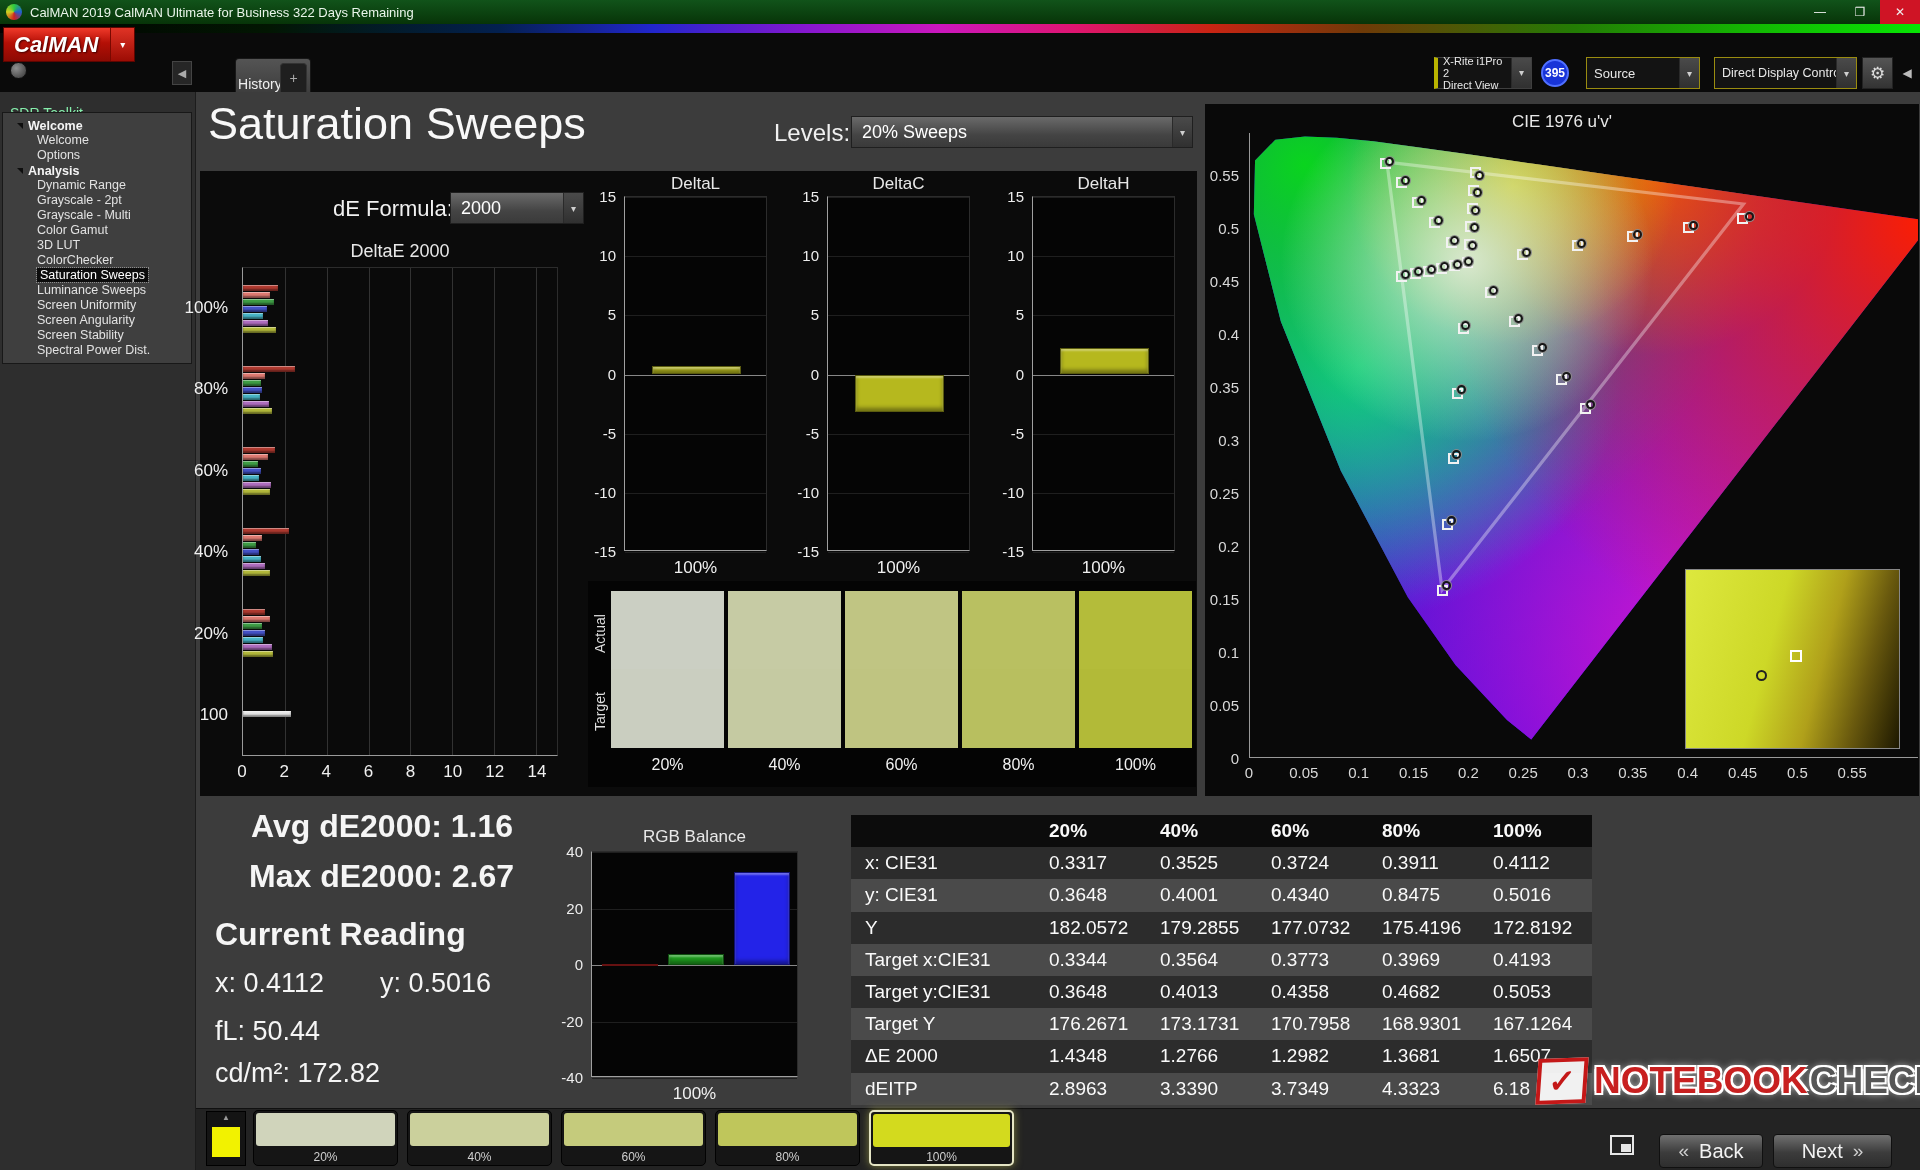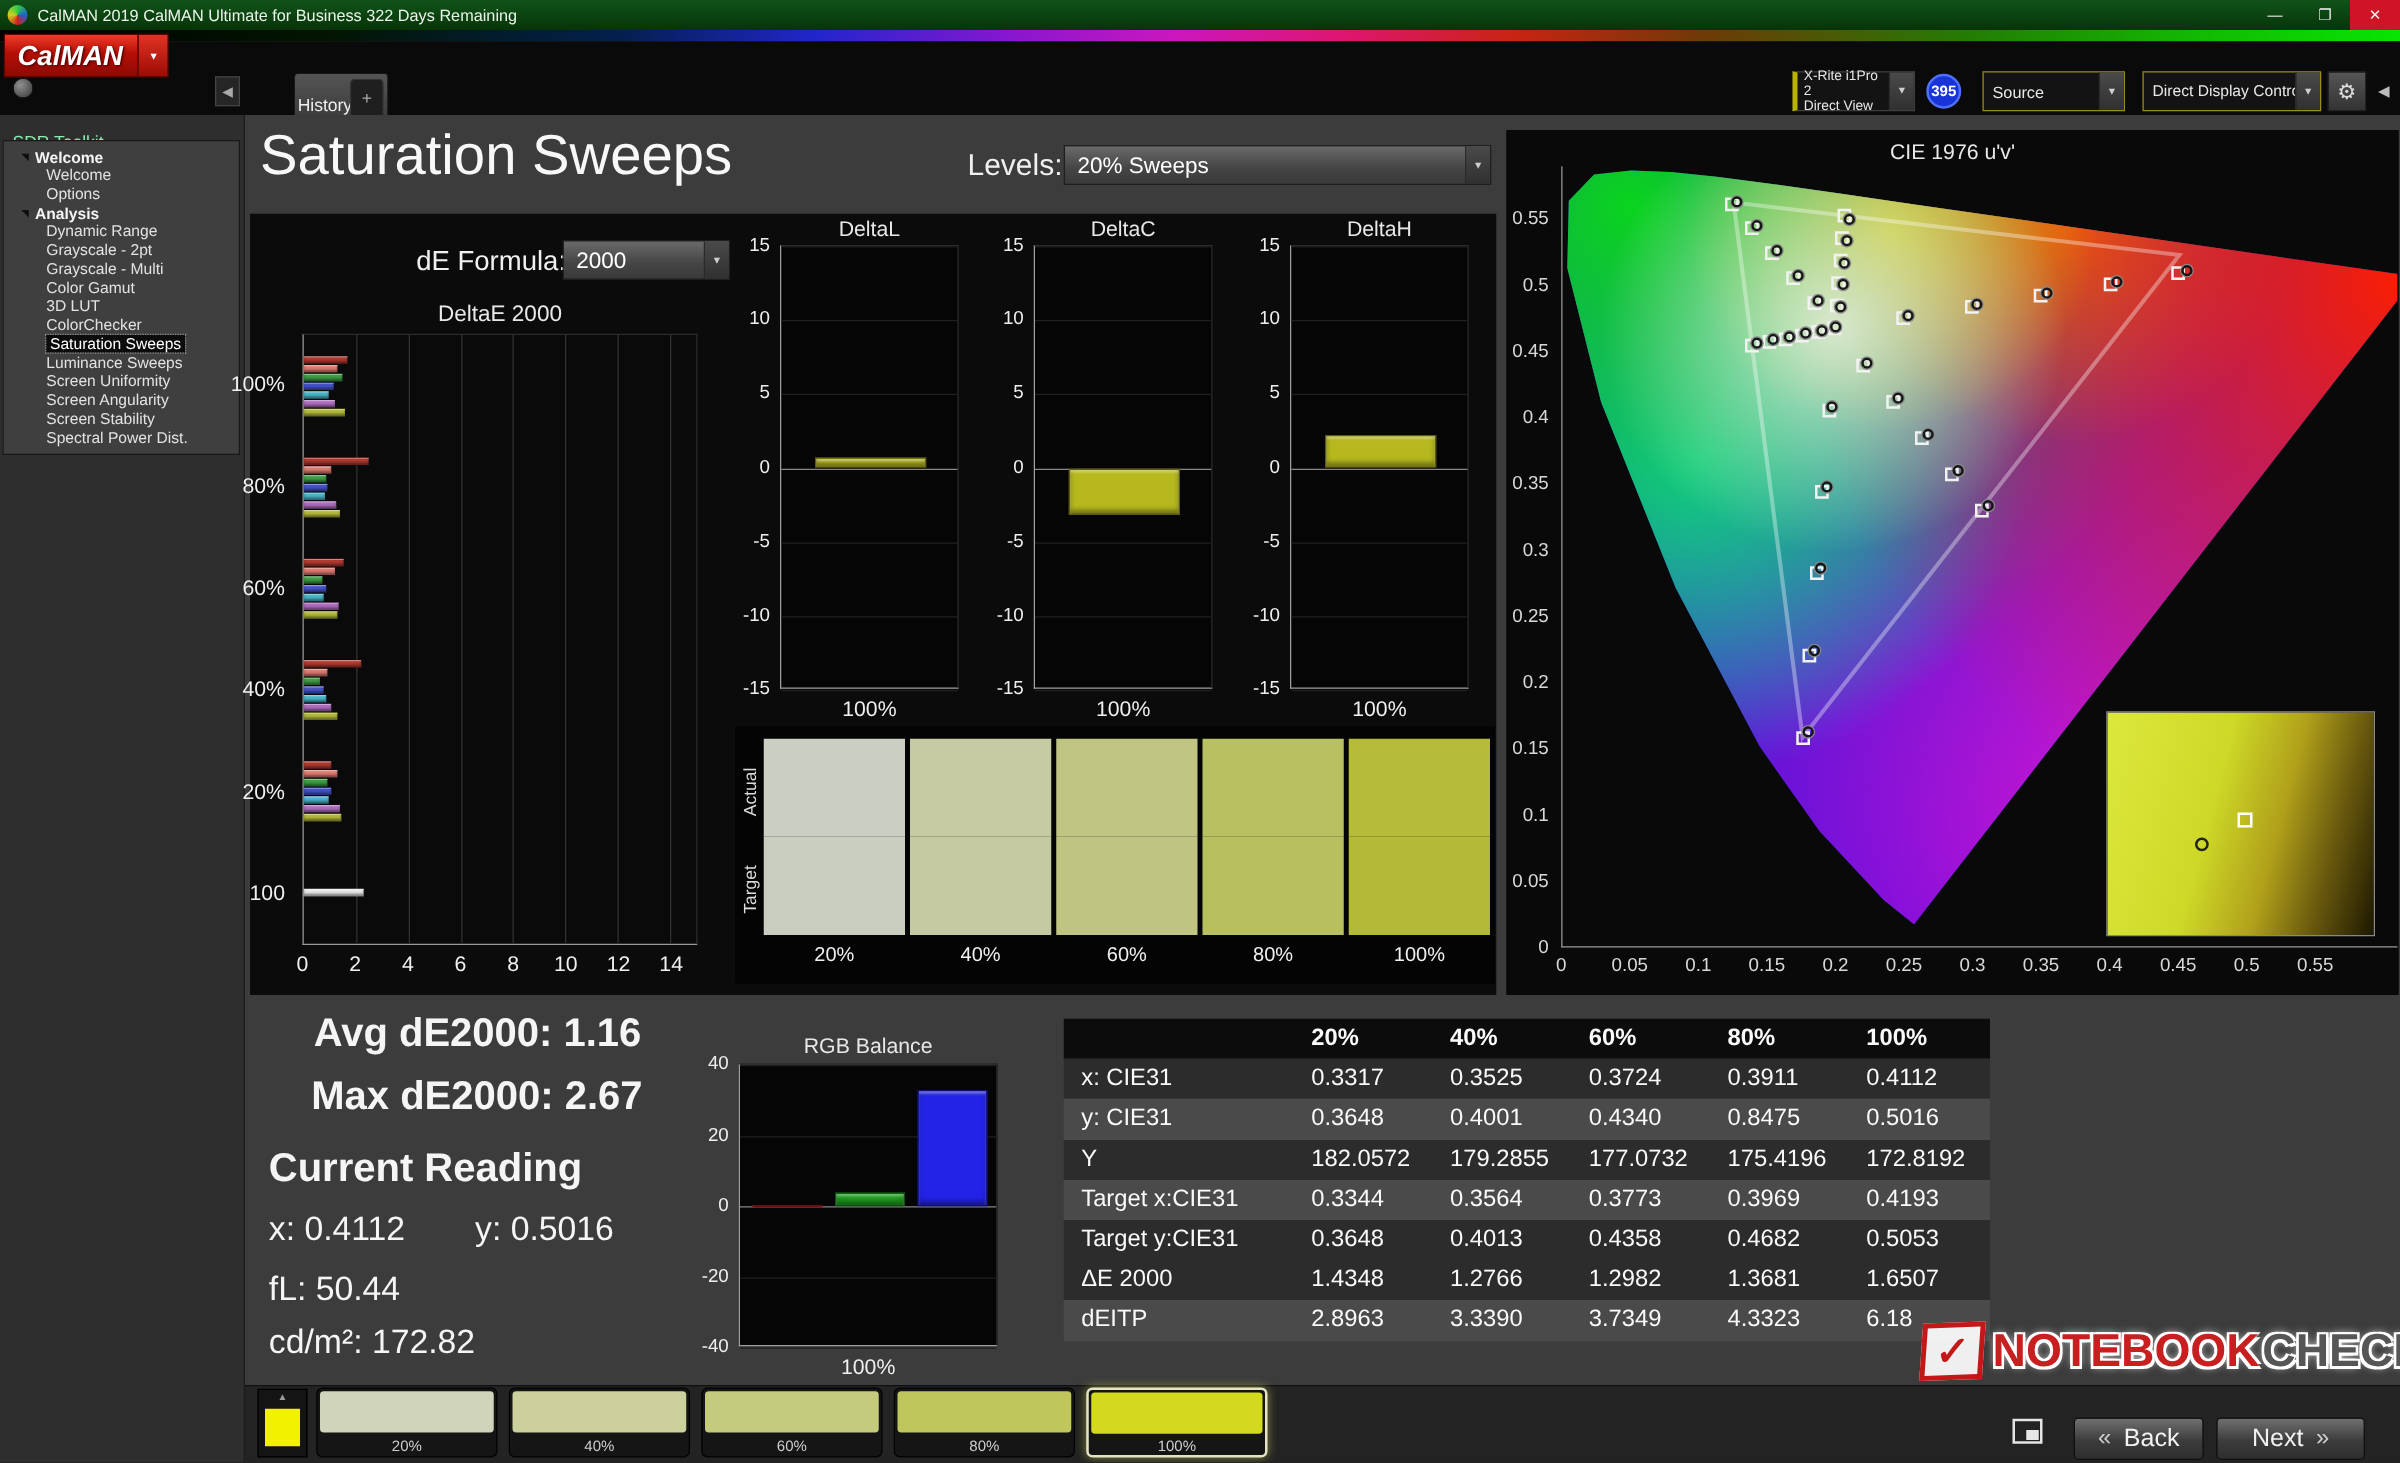--- a/index.html
+++ b/index.html
@@ -615,20 +615,28 @@
         <div class="tcell" data-interactable="false">0.4193</div>
       </div>
       <div class="trow odd" data-interactable="false">
         <div class="tcell tlabel" data-interactable="false">Target y:CIE31</div>
         <div class="tcell" data-interactable="false">0.3648</div>
         <div class="tcell" data-interactable="false">0.4013</div>
         <div class="tcell" data-interactable="false">0.4358</div>
         <div class="tcell" data-interactable="false">0.4682</div>
         <div class="tcell" data-interactable="false">0.5053</div>
       </div>
+      <div class="trow even" data-interactable="false">
+        <div class="tcell tlabel" data-interactable="false">Target Y</div>
+        <div class="tcell" data-interactable="false">176.2671</div>
+        <div class="tcell" data-interactable="false">173.1731</div>
+        <div class="tcell" data-interactable="false">170.7958</div>
+        <div class="tcell" data-interactable="false">168.9301</div>
+        <div class="tcell" data-interactable="false">167.1264</div>
+      </div>
       <div class="trow odd" data-interactable="false">
         <div class="tcell tlabel" data-interactable="false">ΔE 2000</div>
         <div class="tcell" data-interactable="false">1.4348</div>
         <div class="tcell" data-interactable="false">1.2766</div>
         <div class="tcell" data-interactable="false">1.2982</div>
         <div class="tcell" data-interactable="false">1.3681</div>
         <div class="tcell" data-interactable="false">1.6507</div>
       </div>
       <div class="trow even" data-interactable="false">
         <div class="tcell tlabel" data-interactable="false">dEITP</div>

